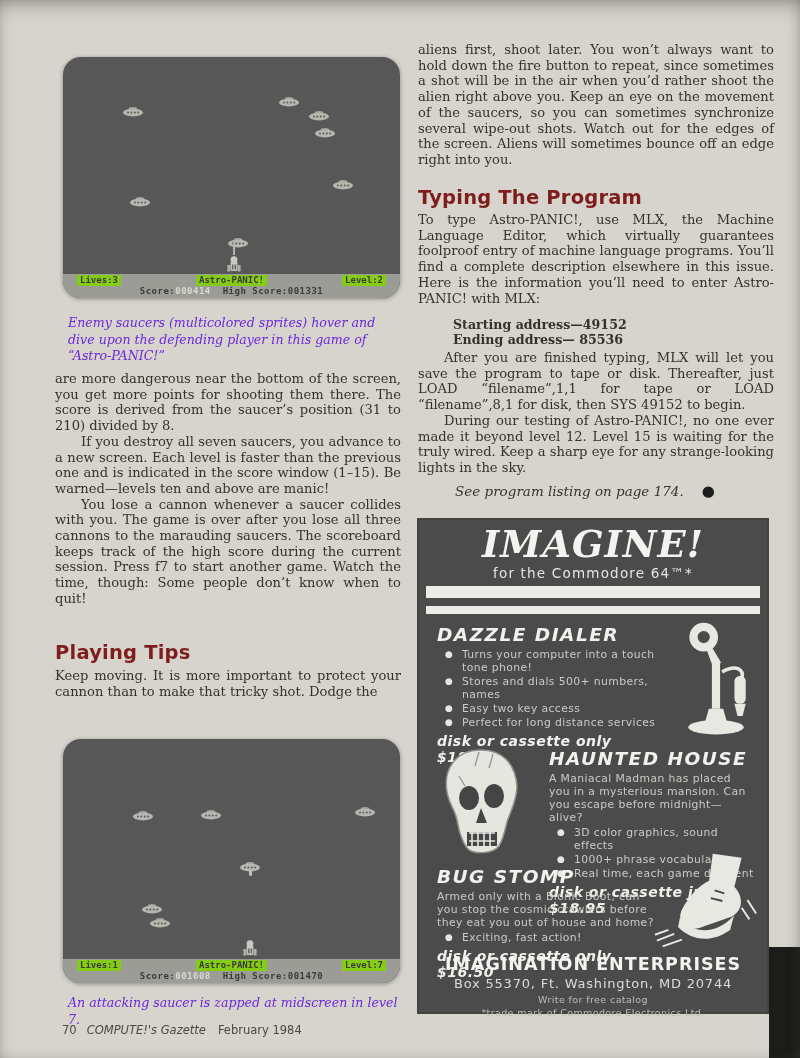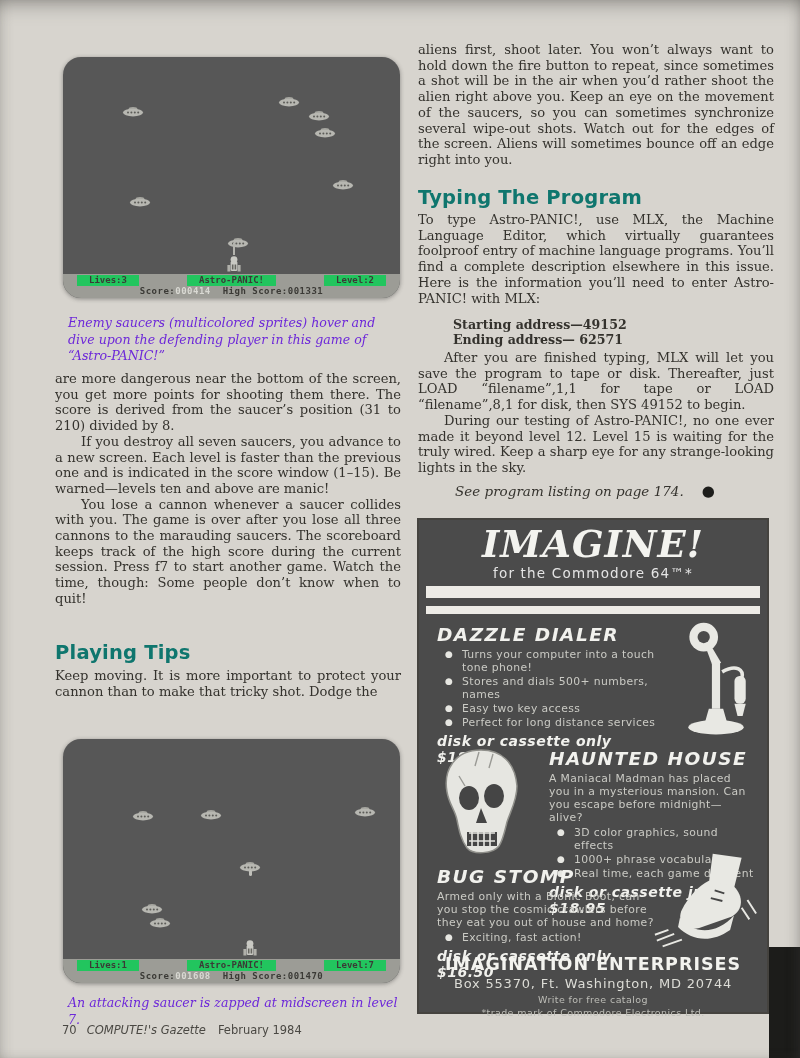--- a/index.html
+++ b/index.html
@@ -24,36 +24,36 @@
   .sprites{position:absolute;inset:0;}
   .saucer,.cannon,.shot,.spark{position:absolute;}
   .shot{width:2px;height:12px;background:#b4b4ae;}
   .spark{width:3px;height:6px;background:#c0c0ba;border-radius:2px;}
   .statusbar{
     position:absolute;left:0;right:0;bottom:0;height:24px;background:#9c9c96;
     font-family:"DejaVu Sans Mono",monospace;font-weight:bold;
     font-size:9px;line-height:11px;color:#3b3a36;
   }
   .statusline1{display:flex;justify-content:space-between;padding:1px 14px 0 14px;}
-  .hl{background:#22c55e;padding:0 12px;text-align:center;}
+  .hl{background:#84cc16;padding:0 3px;text-align:center;}
   .statusline2{text-align:center;letter-spacing:.5px;}
   .scoreval{color:#d9d9d3;}
 
   
   .caption{
     position:absolute;font-style:italic;font-size:12.6px;line-height:16.5px;color:#6d28d9;
   }
   .bodytext{
     position:absolute;font-size:13.1px;line-height:15.7px;text-align:justify;
   }
   .bodytext p{margin:0;}
   .bodytext p + p{text-indent:26px;}
   .headline{
     position:absolute;font-family:"DejaVu Sans",sans-serif;font-weight:bold;
-    font-size:19.5px;color:#0f766e;letter-spacing:.2px;
+    font-size:19.5px;color:#7f1d1d;letter-spacing:.2px;
   }
   .addresses{
     position:absolute;font-weight:bold;font-size:12.6px;line-height:15px;
   }
   .listing-note{position:absolute;font-style:italic;font-size:13.5px;}
   .end-blob{font-style:normal;font-size:15px;margin-left:18px;color:#1d1d1b;}
   .pagefooter{
     position:absolute;font-family:"DejaVu Sans",sans-serif;font-size:11.5px;color:#4a4843;
   }
   .pagefooter .mag{font-style:italic;margin:12px 10px;}
@@ -282,21 +282,21 @@
   </div>
 
   <div class="headline" style="left:418px;top:186px;">Typing The Program</div>
 
   <div class="bodytext" style="left:418px;top:212px;width:356px;">
     <p>To type Astro-PANIC!, use MLX, the Machine Language Editor, which virtually guarantees foolproof entry of machine language programs. You’ll find a complete description elsewhere in this issue. Here is the information you’ll need to enter Astro-PANIC! with MLX:</p>
   </div>
 
   <div class="addresses" style="left:453px;top:317px;">
     <div>Starting address—49152</div>
-    <div>Ending address— 62571</div>
+    <div>Ending address— 85536</div>
   </div>
 
   <div class="bodytext" style="left:418px;top:350px;width:356px;">
     <p style="text-indent:26px">After you are finished typing, MLX will let you save the program to tape or disk. Thereafter, just LOAD “filename”,1,1 for tape or LOAD “filename”,8,1 for disk, then SYS 49152 to begin.</p>
     <p>During our testing of Astro-PANIC!, no one ever made it beyond level 12. Level 15 is waiting for the truly wired. Keep a sharp eye for any strange-looking lights in the sky.</p>
   </div>
 
   <div class="listing-note" style="left:455px;top:482px;">
     <span>See program listing on page 174.</span><span class="end-blob">●</span>
   </div>

